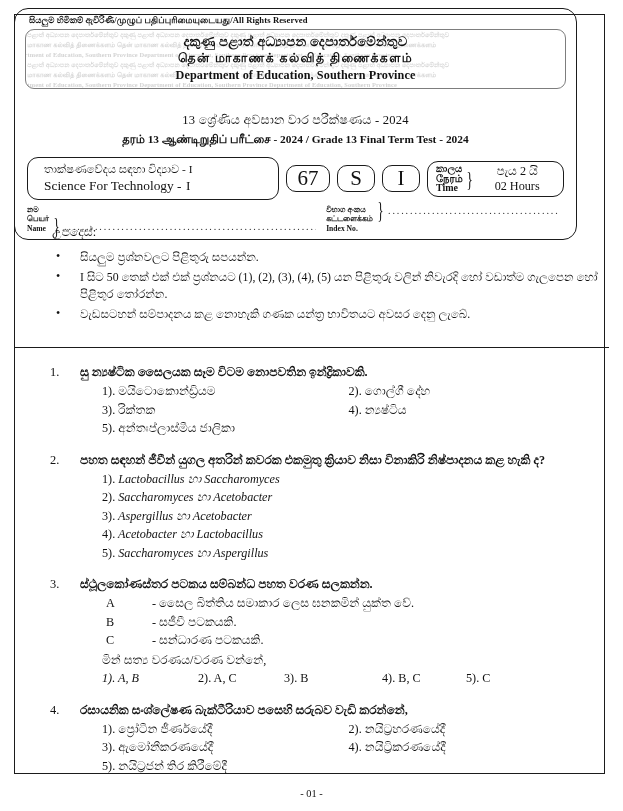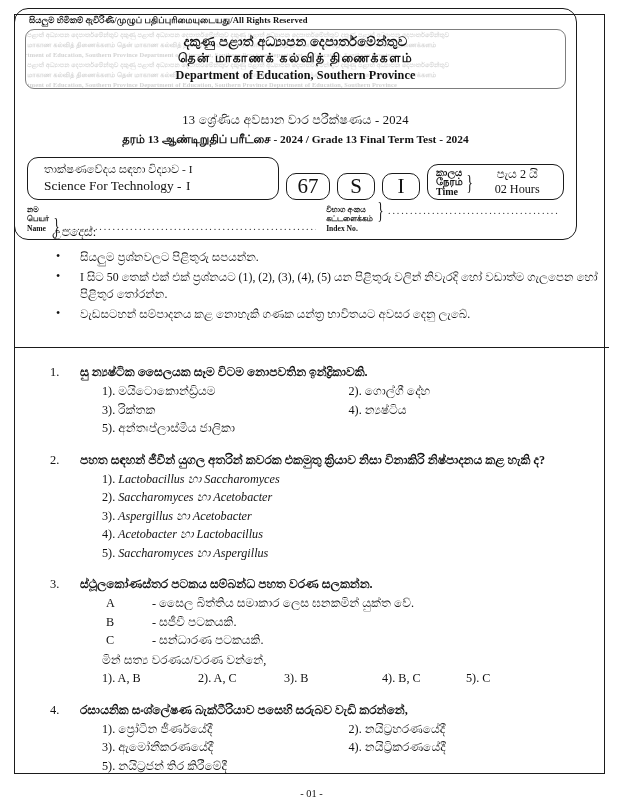--- a/index.html
+++ b/index.html
@@ -118,21 +118,21 @@
   }
   .exam-title-mix {
     font-size: 11.4px;
     line-height: 18px;
     font-weight: bold;
   }
 
   
   .code-row {
     display: flex;
-    align-items: flex-end;
+    align-items: center;
     margin: 9px 12px 0 12px;
     gap: 7px;
   }
   .subject-box {
     flex: 0 0 252px;
     border: 1.1px solid #1b1b1b;
     border-radius: 11px;
     padding: 3px 10px 4px 16px;
   }
   .subject-si {
@@ -278,21 +278,21 @@
     grid-template-columns: 1fr 1fr;
     column-gap: 8px;
   }
   .opts.two-col .opt.full { grid-column: 1 / -1; }
   .opts.inline-row {
     display: flex;
     gap: 0;
     padding-left: 22px;
   }
   .opts.inline-row .opt { flex: 0 0 auto; }
-  .opts.inline-row .opt.w1 { width: 96px; }
+  .opts.inline-row .opt.w1 { width: 96px; font-style: italic; }
   .opts.inline-row .opt.w2 { width: 86px; }
   .opts.inline-row .opt.w3 { width: 98px; }
   .opts.inline-row .opt.w4 { width: 84px; font-family: Liberation Serif, serif; }
 
   .abc-list { padding-left: 26px; margin: 1px 0 1px 0; }
   .abc-row {
     font-size: 12.2px;
     line-height: 18.5px;
     display: flex;
   }

